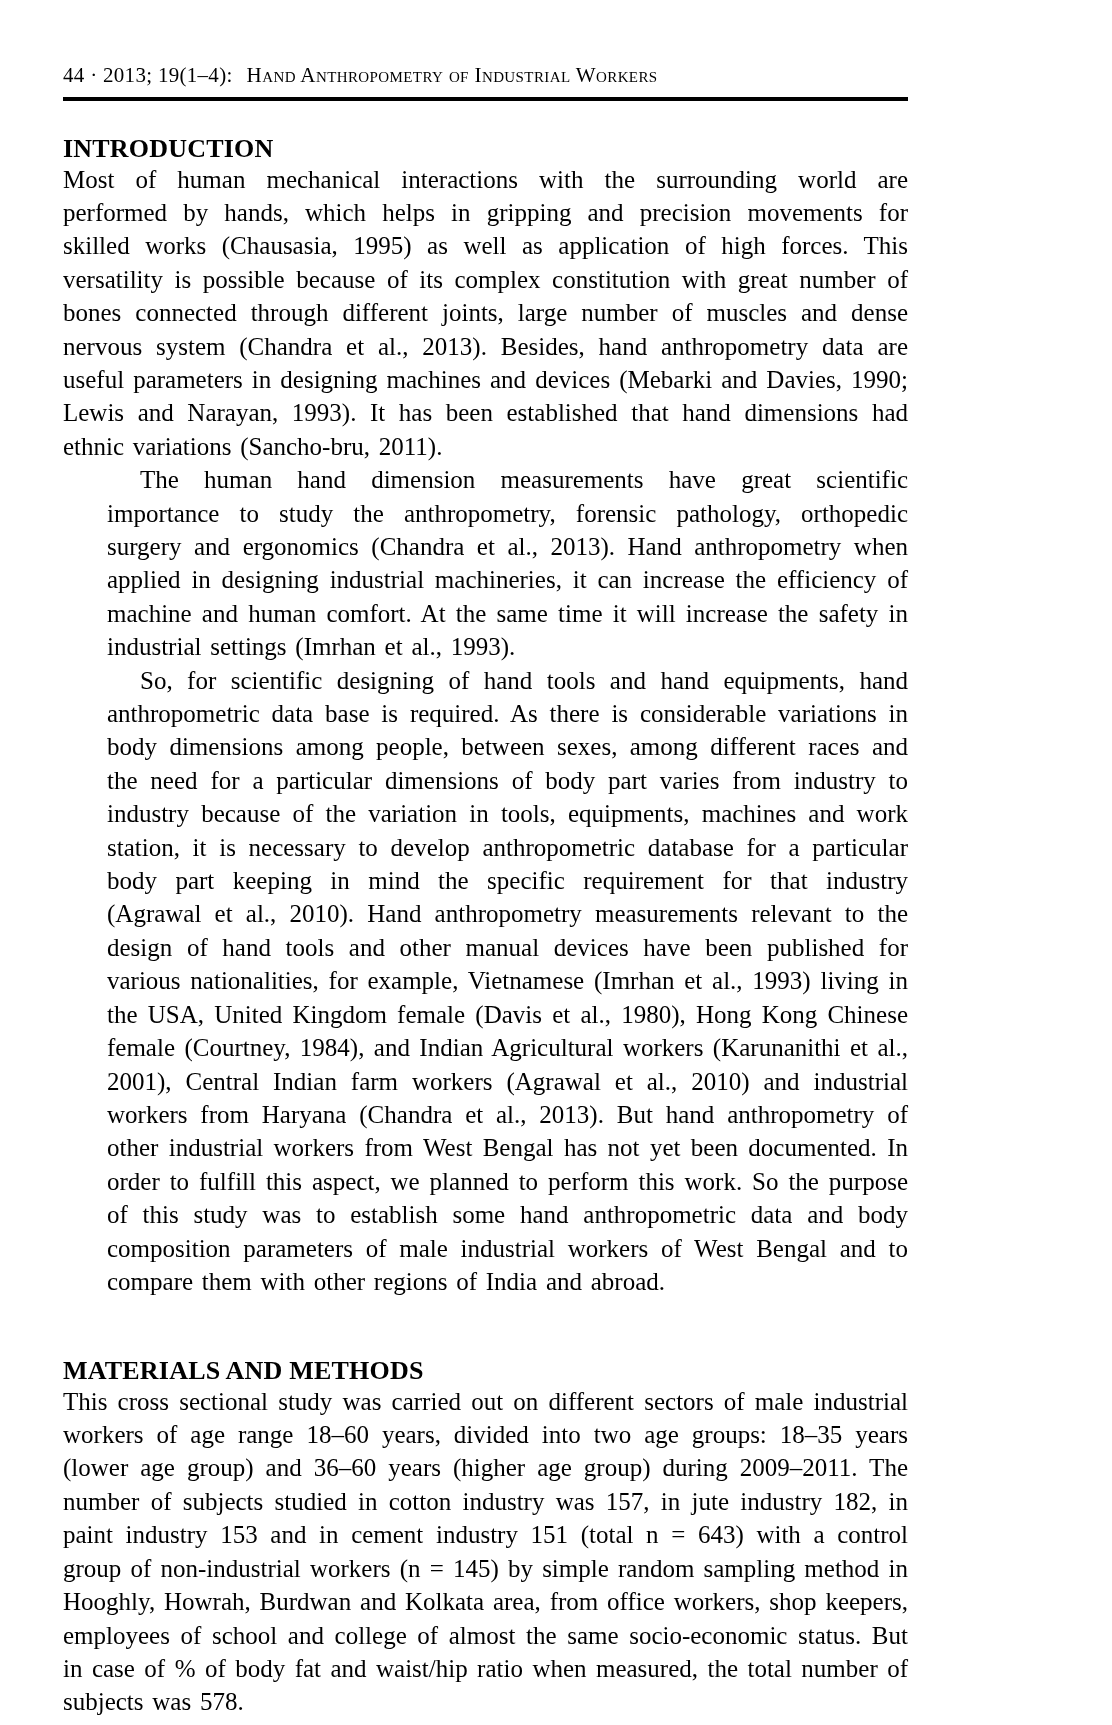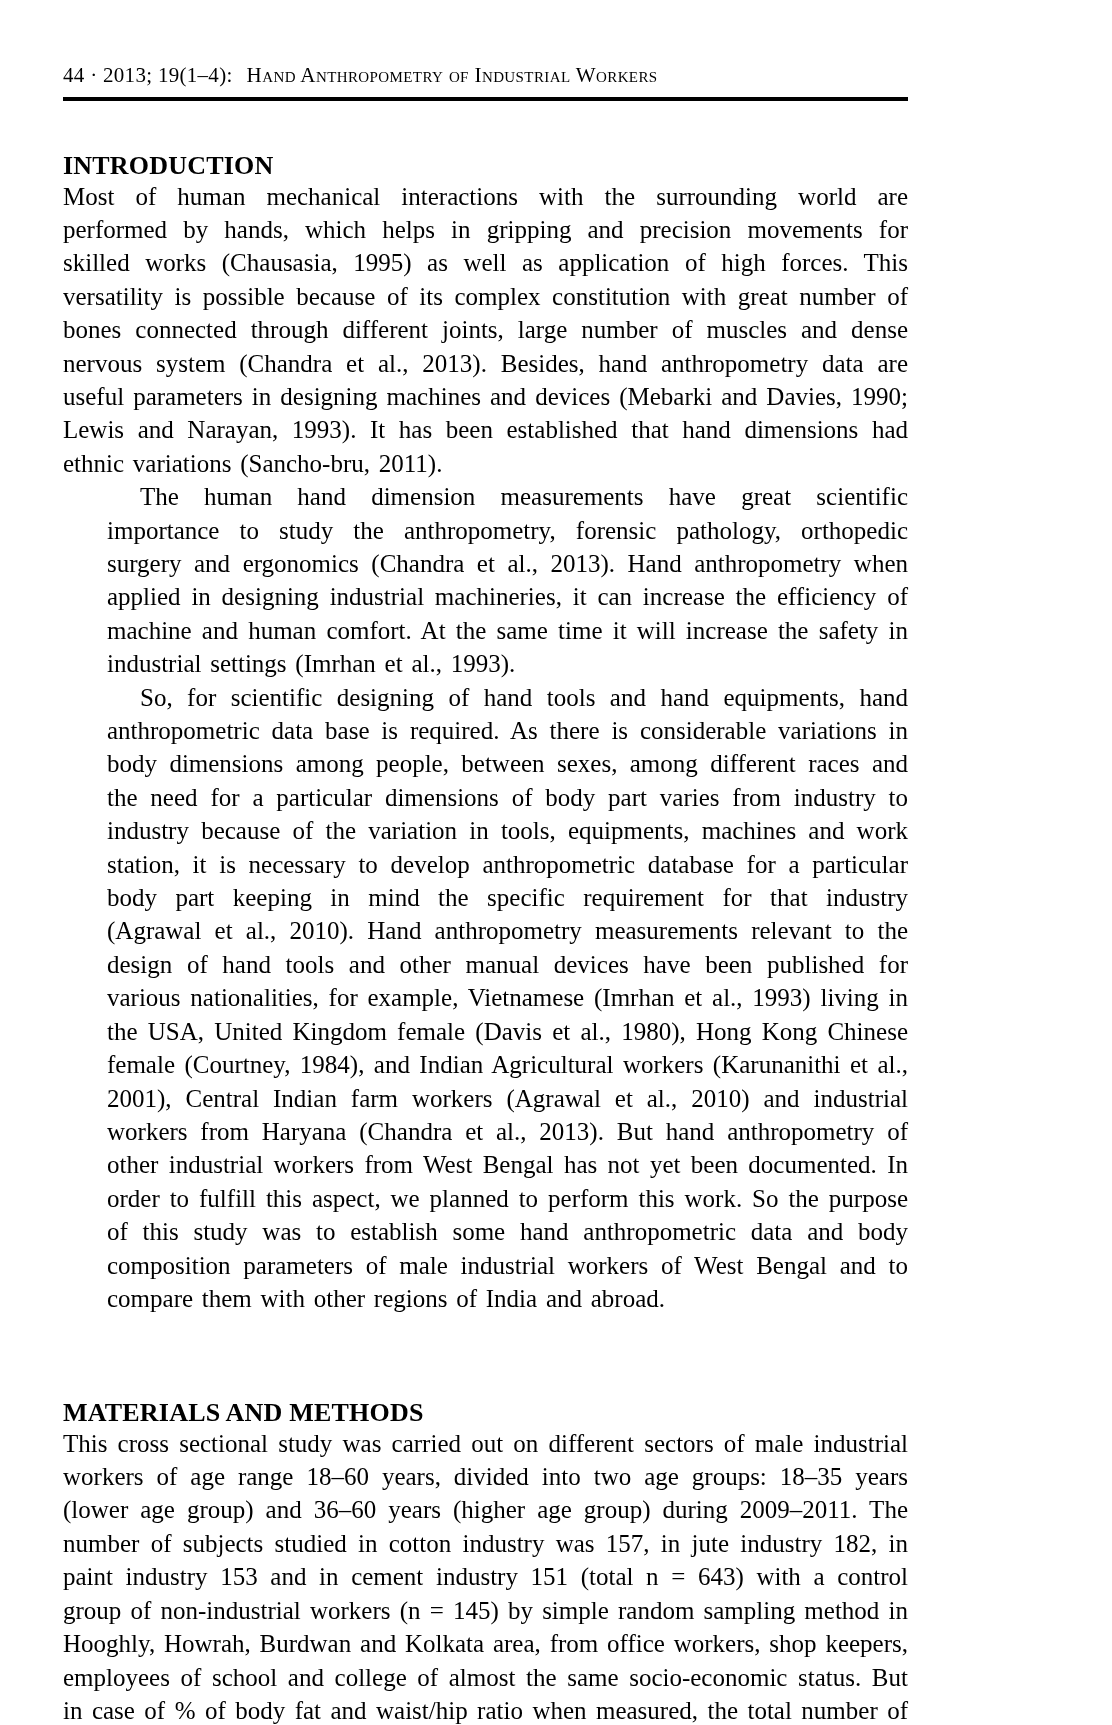--- a/index.html
+++ b/index.html
@@ -42,24 +42,24 @@
     width: 100%;
   }
   .section-heading {
     font-size: 26px;
     font-weight: bold;
     letter-spacing: 0.2px;
     margin: 0;
     line-height: 1.05;
   }
   .section-heading.first {
-    margin-top: 51px;
+    margin-top: 34px;
   }
   .section-heading.later {
-    margin-top: 84px;
+    margin-top: 59px;
   }
   .body-text {
     font-size: 25px;
     line-height: 33.4px;
     text-align: justify;
     word-spacing: 2.5px;
     margin: 0;
   }
   .body-text.lead {
   }

